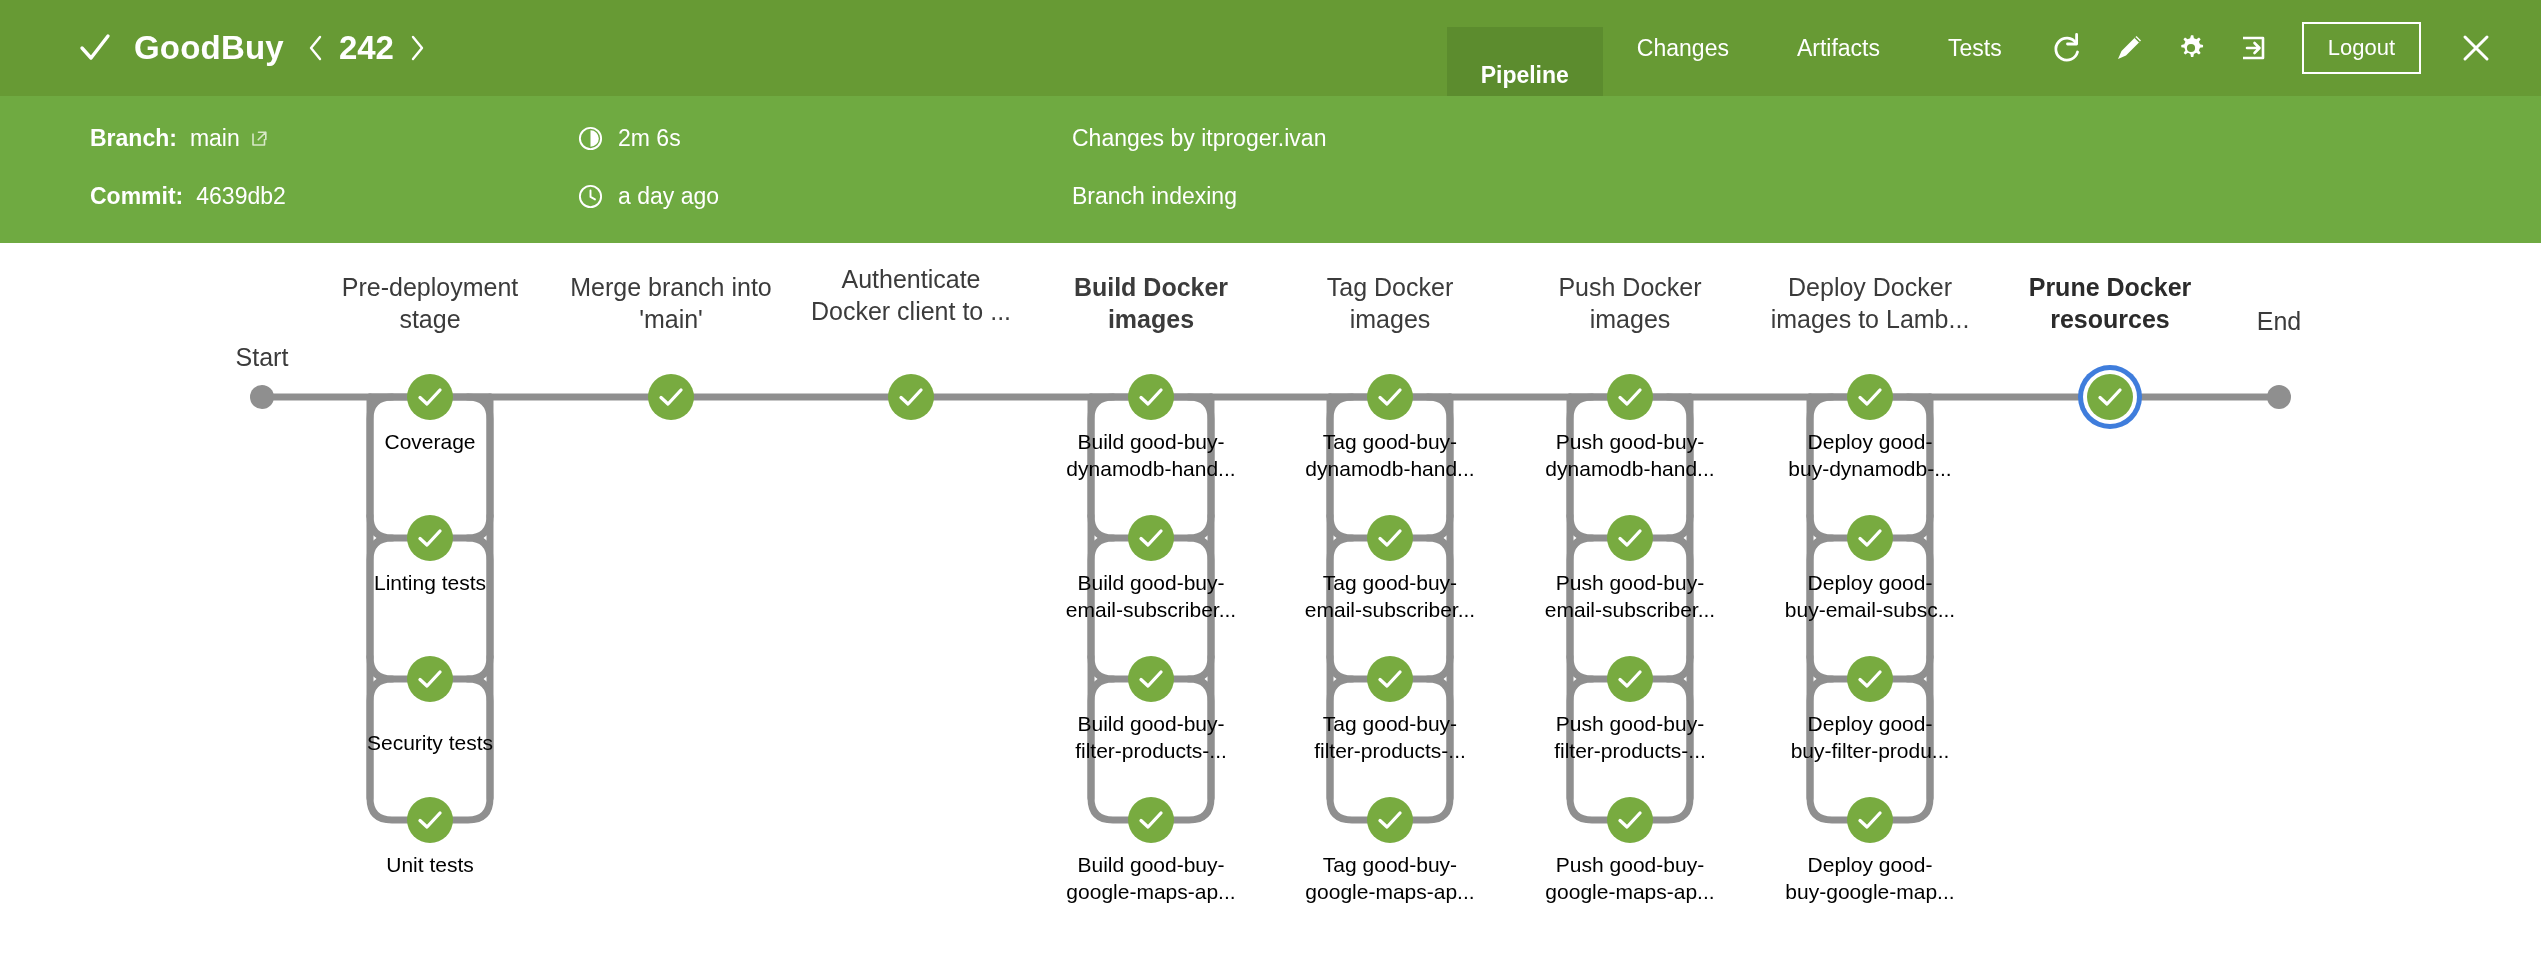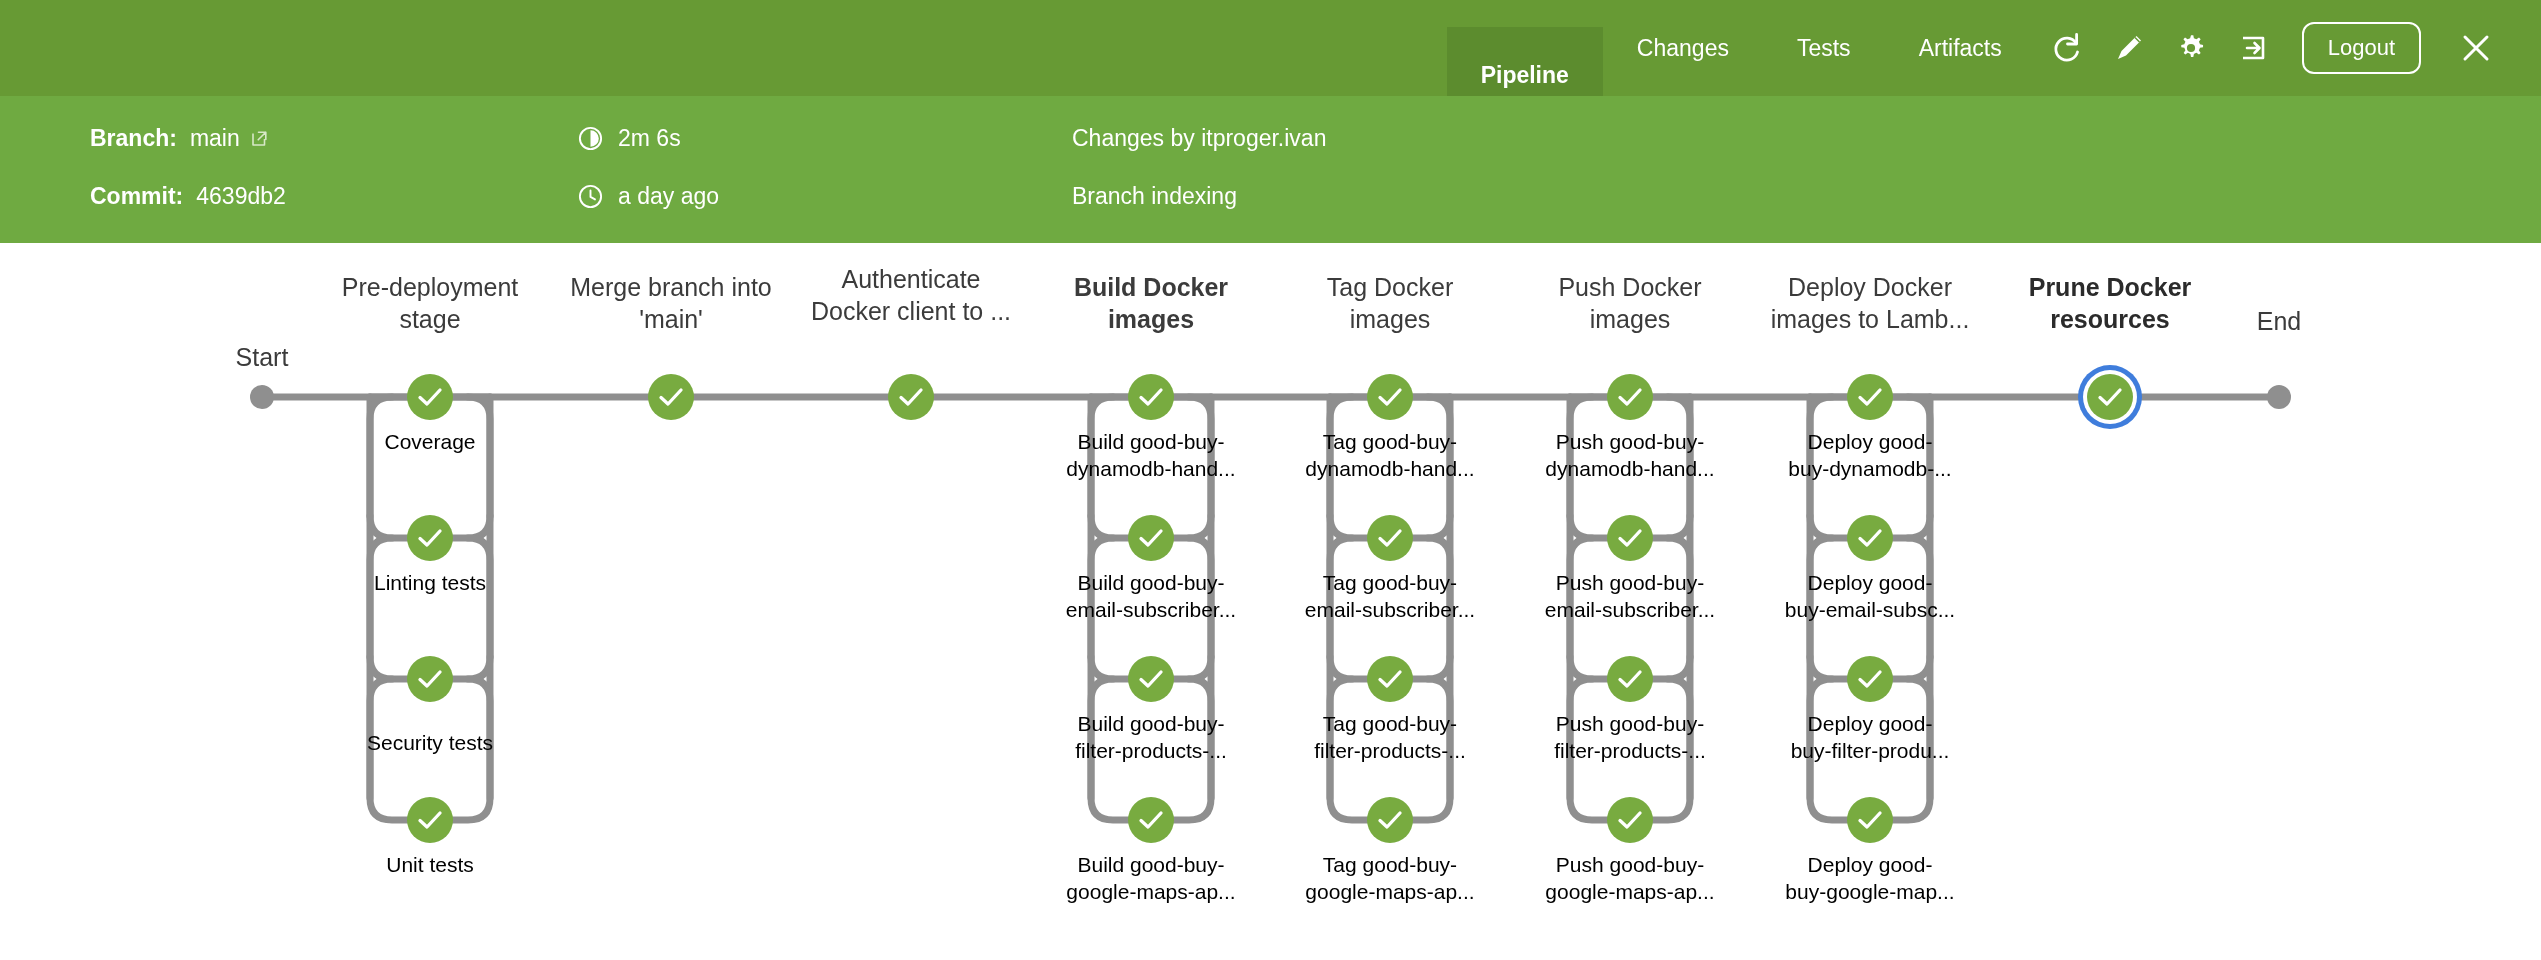--- a/index.html
+++ b/index.html
@@ -44,21 +44,21 @@
 
   .actions { display: flex; align-items: center; gap: 0; padding-right: 34px; }
   .icon-btn {
     width: 62px; height: 96px;
     display: flex; align-items: center; justify-content: center;
     cursor: pointer;
   }
   .icon-btn svg { display: block; }
   .logout-btn {
     margin: 0 24px 0 18px;
-    border: 2px solid #ffffff; border-radius: 12px;
+    border: 2px solid #ffffff; border-radius: 0;
     color: #ffffff; background: transparent;
     font-size: 22px; font-family: inherit;
     padding: 11px 24px; cursor: pointer; white-space: nowrap;
   }
 
   
   .infobar {
     position: absolute; left: 0; top: 96px;
     width: 2541px; height: 147px;
     background: #6faa41;
@@ -93,28 +93,49 @@
     text-align: center;
     font-size: 21px; color: #000000; line-height: 1.30;
     white-space: pre-line;
   }
   .node-hit { position: absolute; border-radius: 50%; cursor: pointer; }
 </style>
 </head>
 <body>
 
 <div class="topbar">
+  <div class="brand">
+    <span>
+      <svg class="brand-check" viewBox="0 0 34 34">
+          <path d="M4 17 L13 27 L30 5" fill="none" stroke="#ffffff" stroke-width="3.4" stroke-linecap="round" stroke-linejoin="round"></path>
+        </svg>
+    </span>
+    <span class="brand-name">GoodBuy</span>
+    <span class="brand-nav">
+      <span>
+        <svg class="chev" viewBox="0 0 16 26">
+            <path d="M12 2 L3 13 L12 24" fill="none" stroke="#ffffff" stroke-width="2.4" stroke-linecap="round" stroke-linejoin="round"></path>
+          </svg>
+      </span>
+      <span class="build-no">242</span>
+      <span>
+        <svg class="chev" viewBox="0 0 16 26">
+            <path d="M4 2 L13 13 L4 24" fill="none" stroke="#ffffff" stroke-width="2.4" stroke-linecap="round" stroke-linejoin="round"></path>
+          </svg>
+      </span>
+    </span>
+  </div>
 
   <div class="spacer"></div>
 
   <div class="tabs">
     <div class="tab active">Pipeline</div>
     <div class="tab">Changes</div>
+    <div class="tab">Artifacts</div>
     <div class="tab">Tests</div>
-    <div class="tab">Artifacts</div>
   </div>
 
   <div class="actions">
     <div class="icon-btn">
       <svg width="34" height="34" viewBox="0 0 34 34">
         <path d="M26 12 A11 11 0 1 0 27.5 21" fill="none" stroke="#fff" stroke-width="2.8" stroke-linecap="round"></path>
         <path d="M26.6 3.5 L26.6 13 L17.5 13" fill="none" stroke="#fff" stroke-width="2.8" stroke-linecap="round" stroke-linejoin="round"></path>
       </svg>
     </div>
     <div class="icon-btn">

